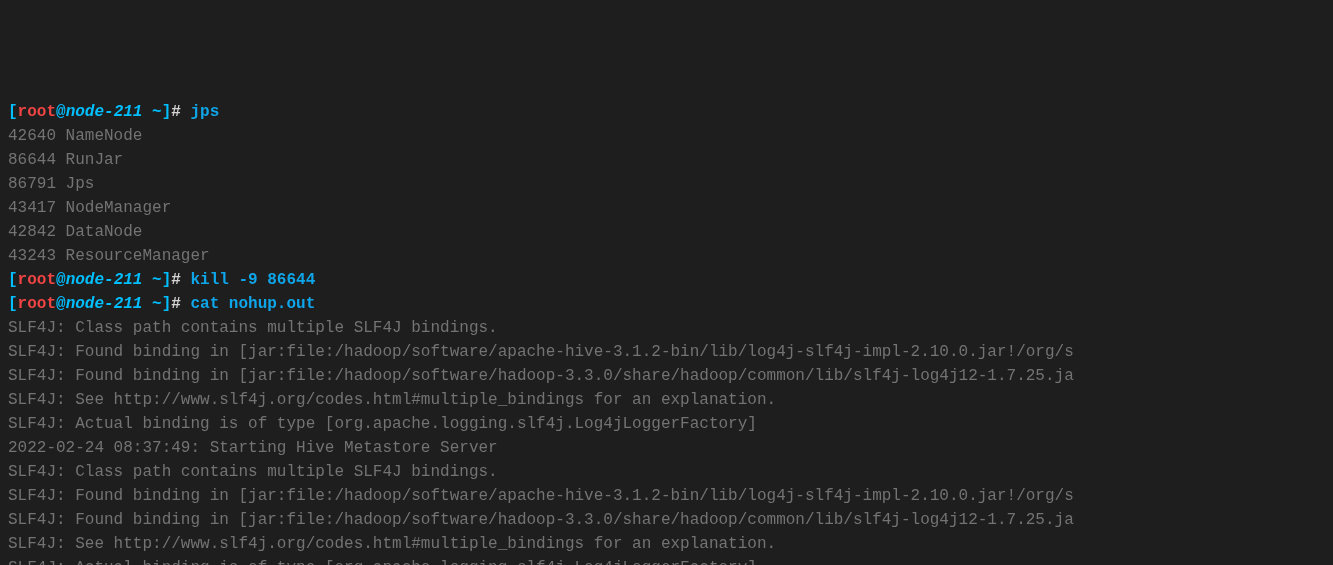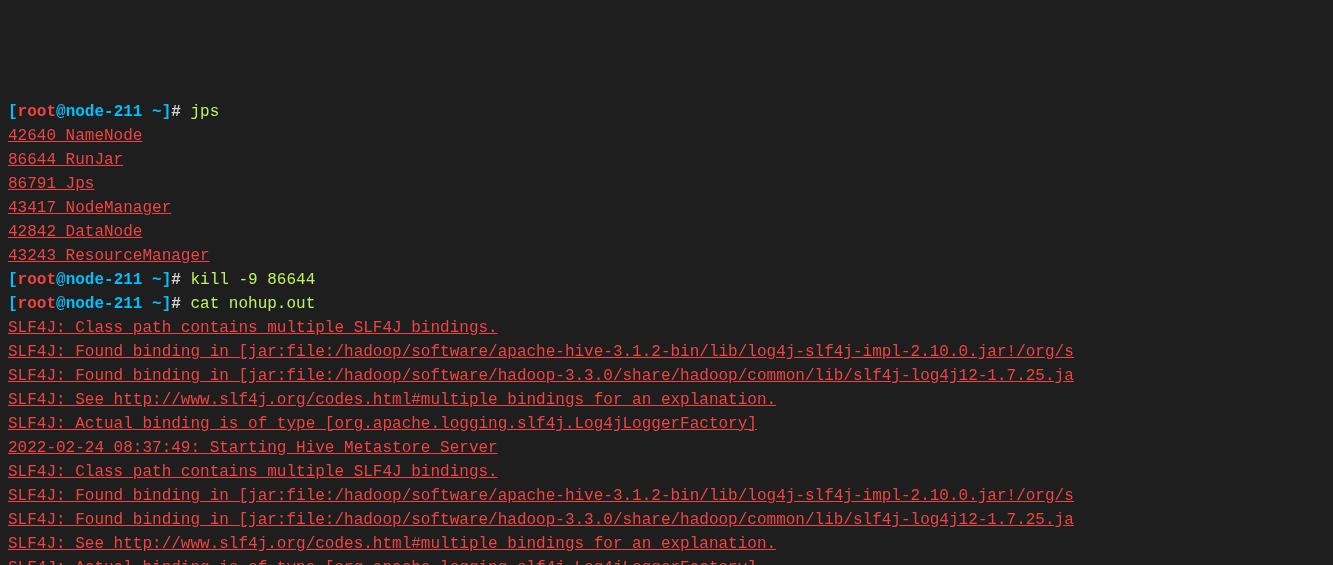--- a/index.html
+++ b/index.html
@@ -19,25 +19,25 @@
     }
     .terminal {
       width: 100%;
     }
     .line {
       white-space: pre;
     }
     .bracket { color: #00bfff; font-weight: bold; }
     .user { color: #ef4444; font-weight: bold; }
     .at { color: #00bfff; font-weight: bold; }
-    .host { color: #00bfff; font-weight: bold; }
+    .host { color: #00bfff; font-weight: bold; font-style: italic; }
     .tilde { color: #00bfff; font-weight: bold; }
     .hash { color: #d4d4d4; font-weight: bold; }
-    .cmd { color: #bef264; }
-    .output { color: #ef4444; text-decoration: underline; }
+    .cmd { color: #0ea5e9; font-weight: bold; }
+    .output { color: #737373; }
     @keyframes blink {
       50% { opacity: 0; }
     }
   </style>
 </head>
 <body>
 
 
 
 <div class="terminal"><div class="line"><span><span class="bracket">[</span><span class="user">root</span><span class="at">@</span><span class="host">node-211</span><span class="tilde"> ~</span><span class="bracket">]</span><span class="hash"># </span></span><span class="cmd">jps</span></div><div class="line"><span class="output">42640 NameNode</span></div><div class="line"><span class="output">86644 RunJar</span></div><div class="line"><span class="output">86791 Jps</span></div><div class="line"><span class="output">43417 NodeManager</span></div><div class="line"><span class="output">42842 DataNode</span></div><div class="line"><span class="output">43243 ResourceManager</span></div><div class="line"><span><span class="bracket">[</span><span class="user">root</span><span class="at">@</span><span class="host">node-211</span><span class="tilde"> ~</span><span class="bracket">]</span><span class="hash"># </span></span><span class="cmd">kill -9 86644</span></div><div class="line"><span><span class="bracket">[</span><span class="user">root</span><span class="at">@</span><span class="host">node-211</span><span class="tilde"> ~</span><span class="bracket">]</span><span class="hash"># </span></span><span class="cmd">cat nohup.out</span></div><div class="line"><span class="output">SLF4J: Class path contains multiple SLF4J bindings.</span></div><div class="line"><span class="output">SLF4J: Found binding in [jar:file:/hadoop/software/apache-hive-3.1.2-bin/lib/log4j-slf4j-impl-2.10.0.jar!/org/s</span></div><div class="line"><span class="output">SLF4J: Found binding in [jar:file:/hadoop/software/hadoop-3.3.0/share/hadoop/common/lib/slf4j-log4j12-1.7.25.ja</span></div><div class="line"><span class="output">SLF4J: See http://www.slf4j.org/codes.html#multiple_bindings for an explanation.</span></div><div class="line"><span class="output">SLF4J: Actual binding is of type [org.apache.logging.slf4j.Log4jLoggerFactory]</span></div><div class="line"><span class="output">2022-02-24 08:37:49: Starting Hive Metastore Server</span></div><div class="line"><span class="output">SLF4J: Class path contains multiple SLF4J bindings.</span></div><div class="line"><span class="output">SLF4J: Found binding in [jar:file:/hadoop/software/apache-hive-3.1.2-bin/lib/log4j-slf4j-impl-2.10.0.jar!/org/s</span></div><div class="line"><span class="output">SLF4J: Found binding in [jar:file:/hadoop/software/hadoop-3.3.0/share/hadoop/common/lib/slf4j-log4j12-1.7.25.ja</span></div><div class="line"><span class="output">SLF4J: See http://www.slf4j.org/codes.html#multiple_bindings for an explanation.</span></div><div class="line"><span class="output">SLF4J: Actual binding is of type [org.apache.logging.slf4j.Log4jLoggerFactory]</span></div></div>

